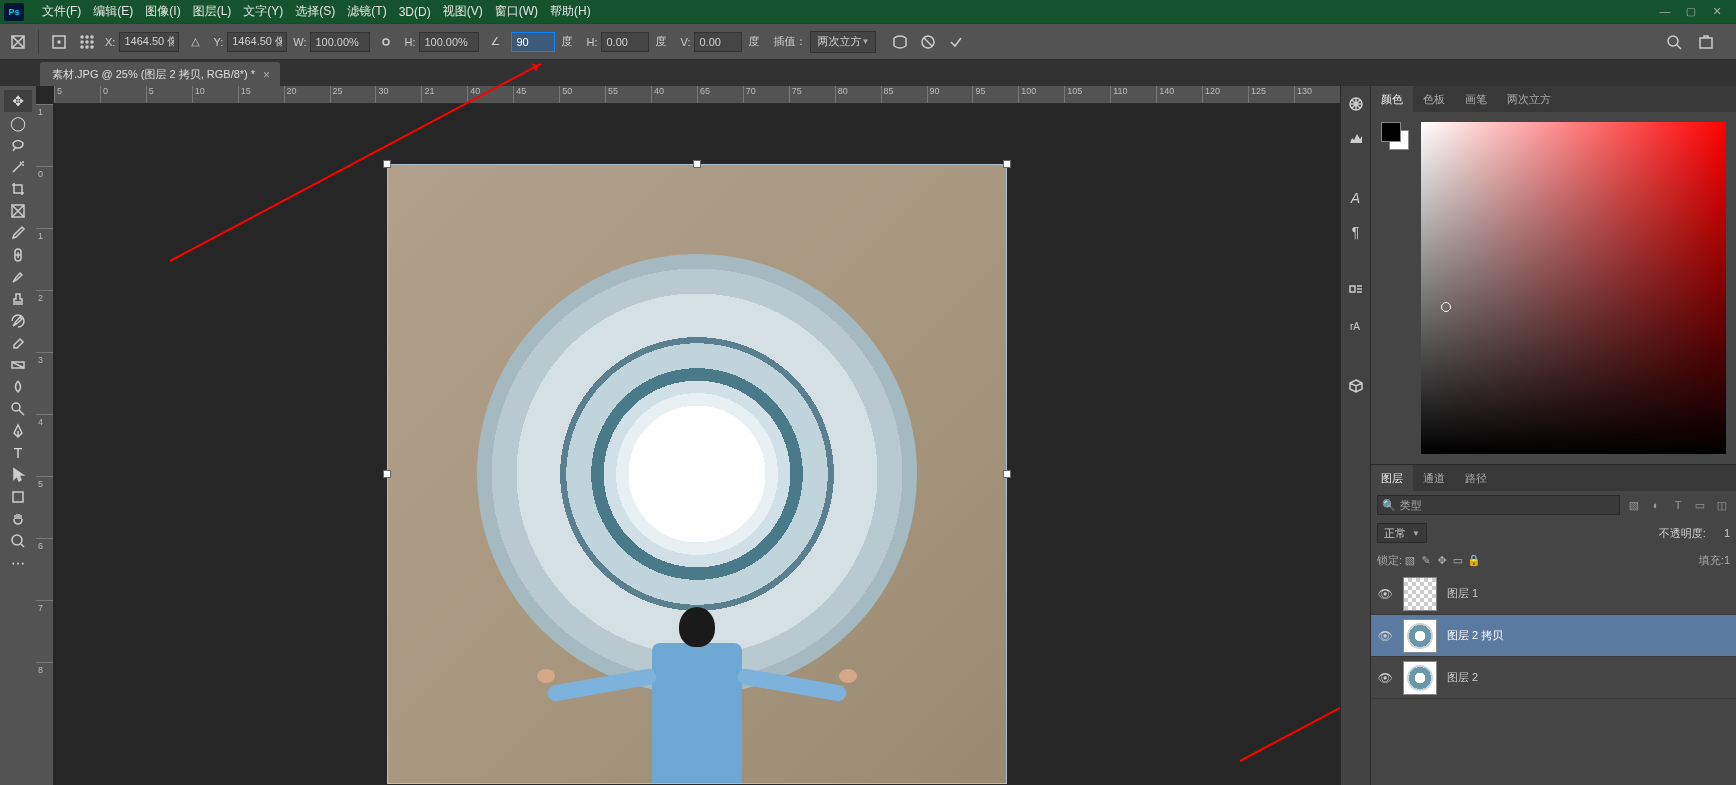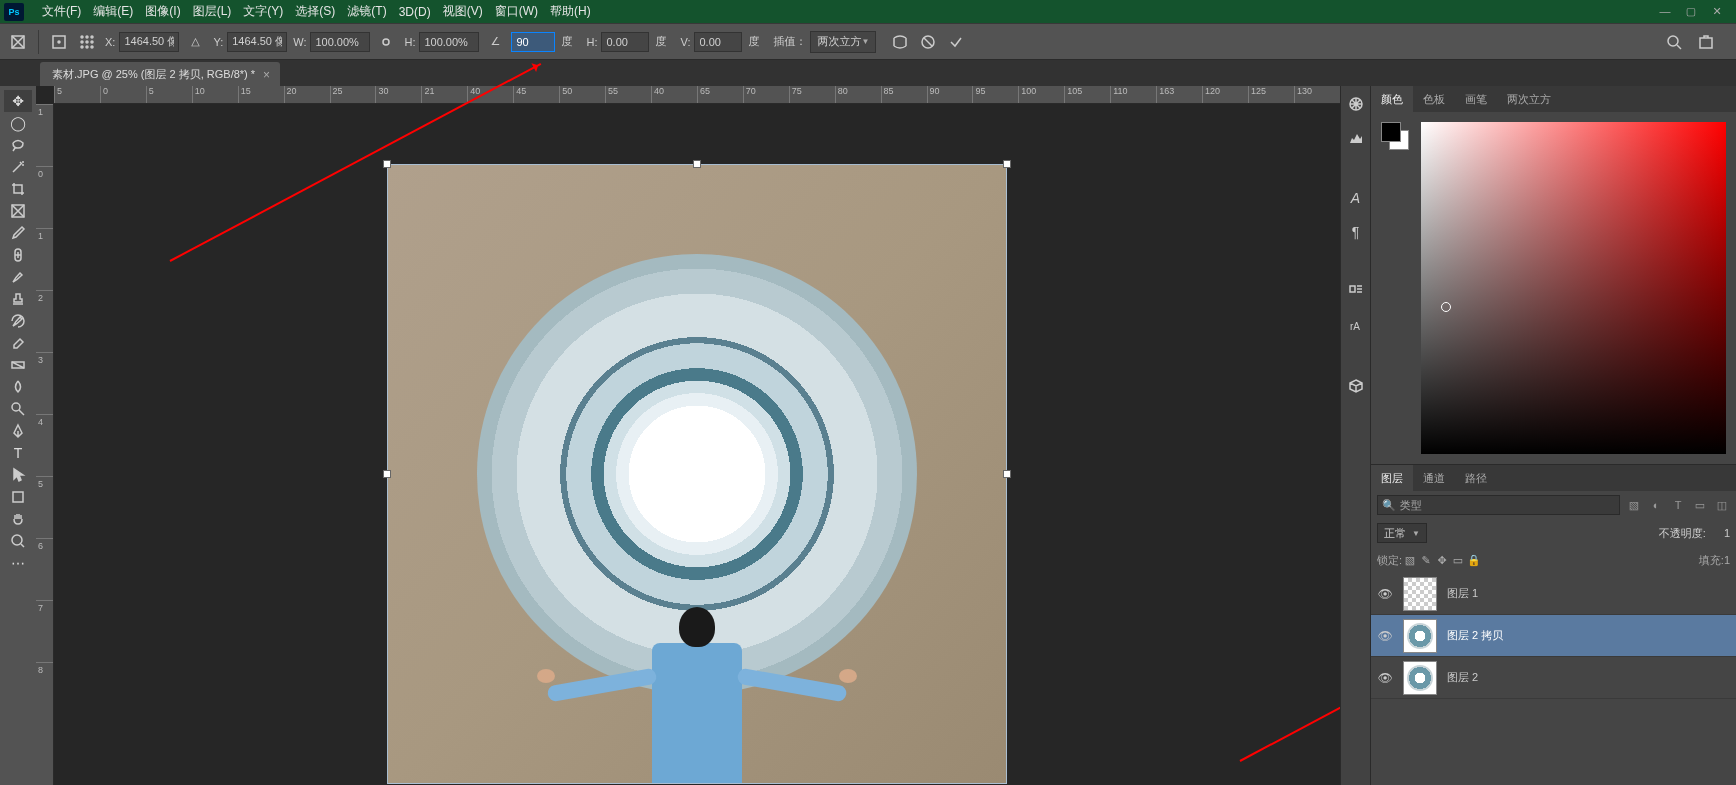--- a/index.html
+++ b/index.html
@@ -343,21 +343,21 @@
       <div class="tick">65</div>
       <div class="tick">70</div>
       <div class="tick">75</div>
       <div class="tick">80</div>
       <div class="tick">85</div>
       <div class="tick">90</div>
       <div class="tick">95</div>
       <div class="tick">100</div>
       <div class="tick">105</div>
       <div class="tick">110</div>
-      <div class="tick">163</div>
+      <div class="tick">140</div>
       <div class="tick">120</div>
       <div class="tick">125</div>
       <div class="tick">130</div>
     </div>
   <div class="vruler" id="vruler">
       <div class="tick">1</div>
       <div class="tick">0</div>
       <div class="tick">1</div>
       <div class="tick">2</div>
       <div class="tick">3</div>

